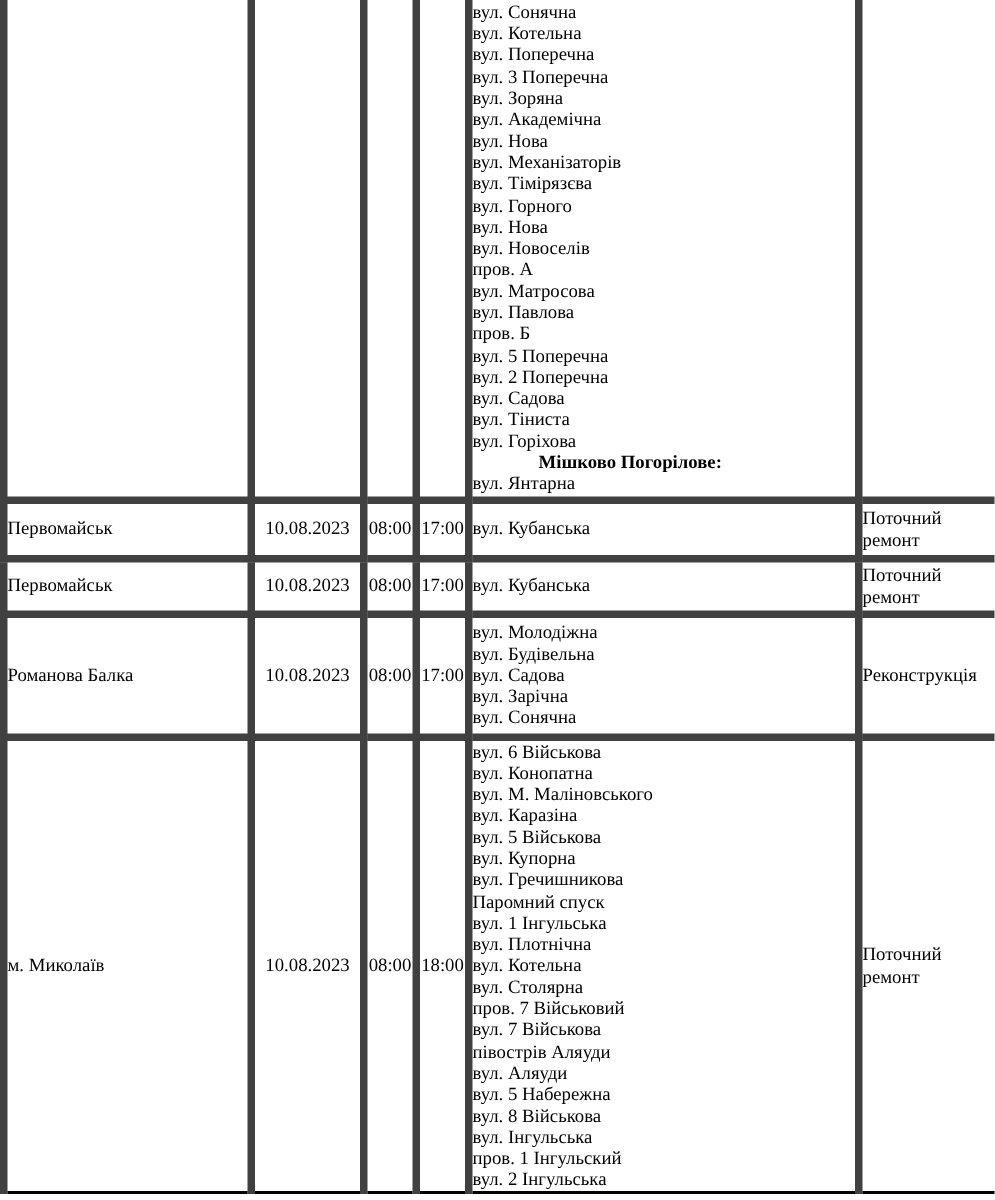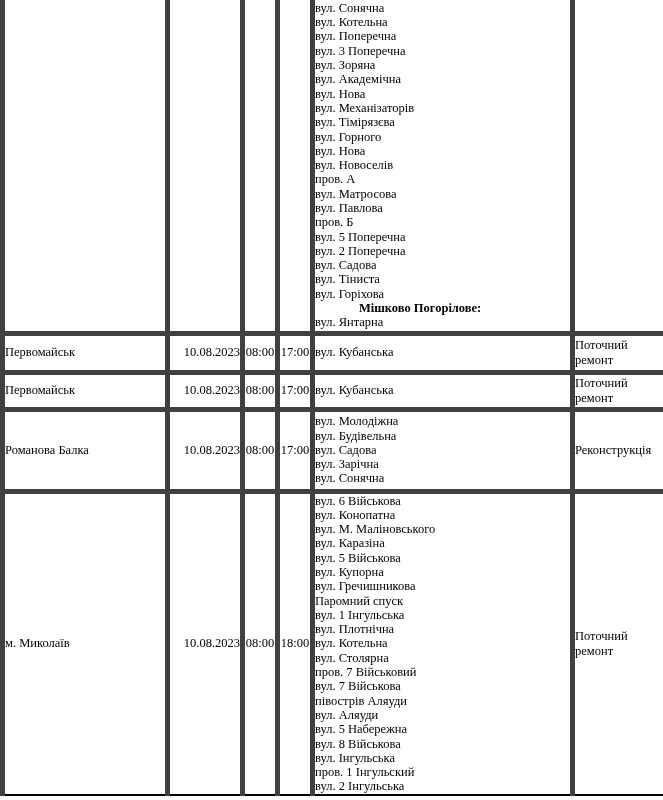--- a/index.html
+++ b/index.html
@@ -39,21 +39,21 @@
   table.schedule tr:first-child td { border-top: none; }
   table.schedule tr:last-child td { border-bottom: 2px solid #000; }
 
   table.schedule tr:nth-child(1) { height: 333px; }
   table.schedule tr:nth-child(2) { height: 39px; }
   table.schedule tr:nth-child(3) { height: 37px; }
   table.schedule tr:nth-child(4) { height: 82px; }
   table.schedule tr:nth-child(5) { height: 302px; }
 
   td.location-cell { padding-left: 5px; padding-right: 3px; }
-  td.date-cell     { text-align: right; margin-top: 44px; }
+  td.date-cell     { text-align: center; margin-top: 44px; }
   td.time-cell     { text-align: center; margin-left: 32px; }
   td.streets-cell  {
     vertical-align: top;
     padding: 2px 3px 1px 5px;
     line-height: 14.3px;
   }
   td.type-cell { padding-left: 4px; padding-right: 4px; line-height: 15px; }
 
   .street-line { white-space: nowrap; }
   .street-line.bold { font-weight: bold; margin-left: 44px; }

